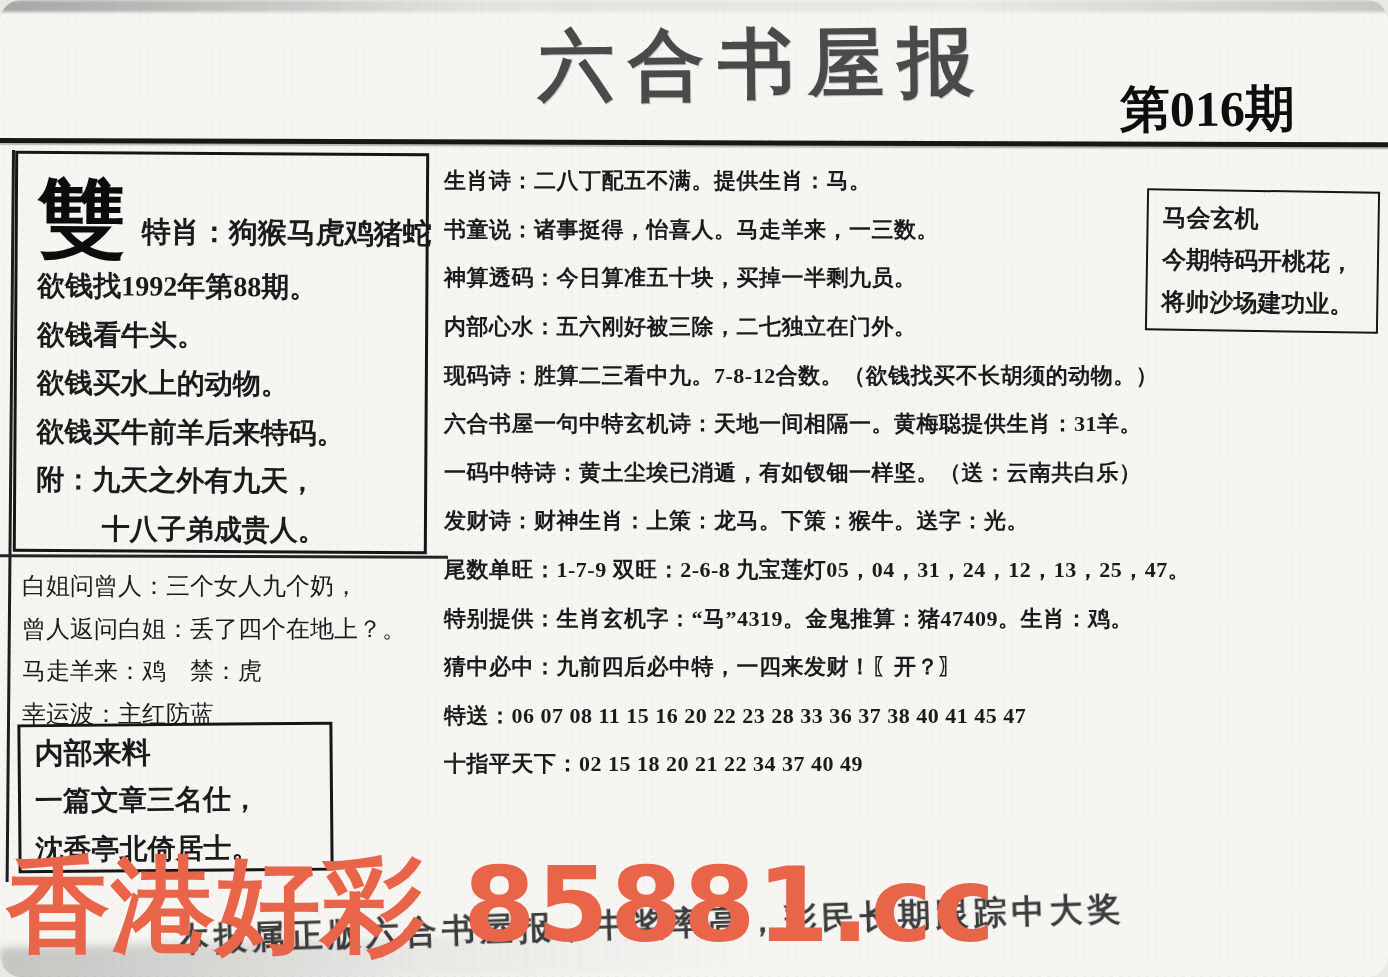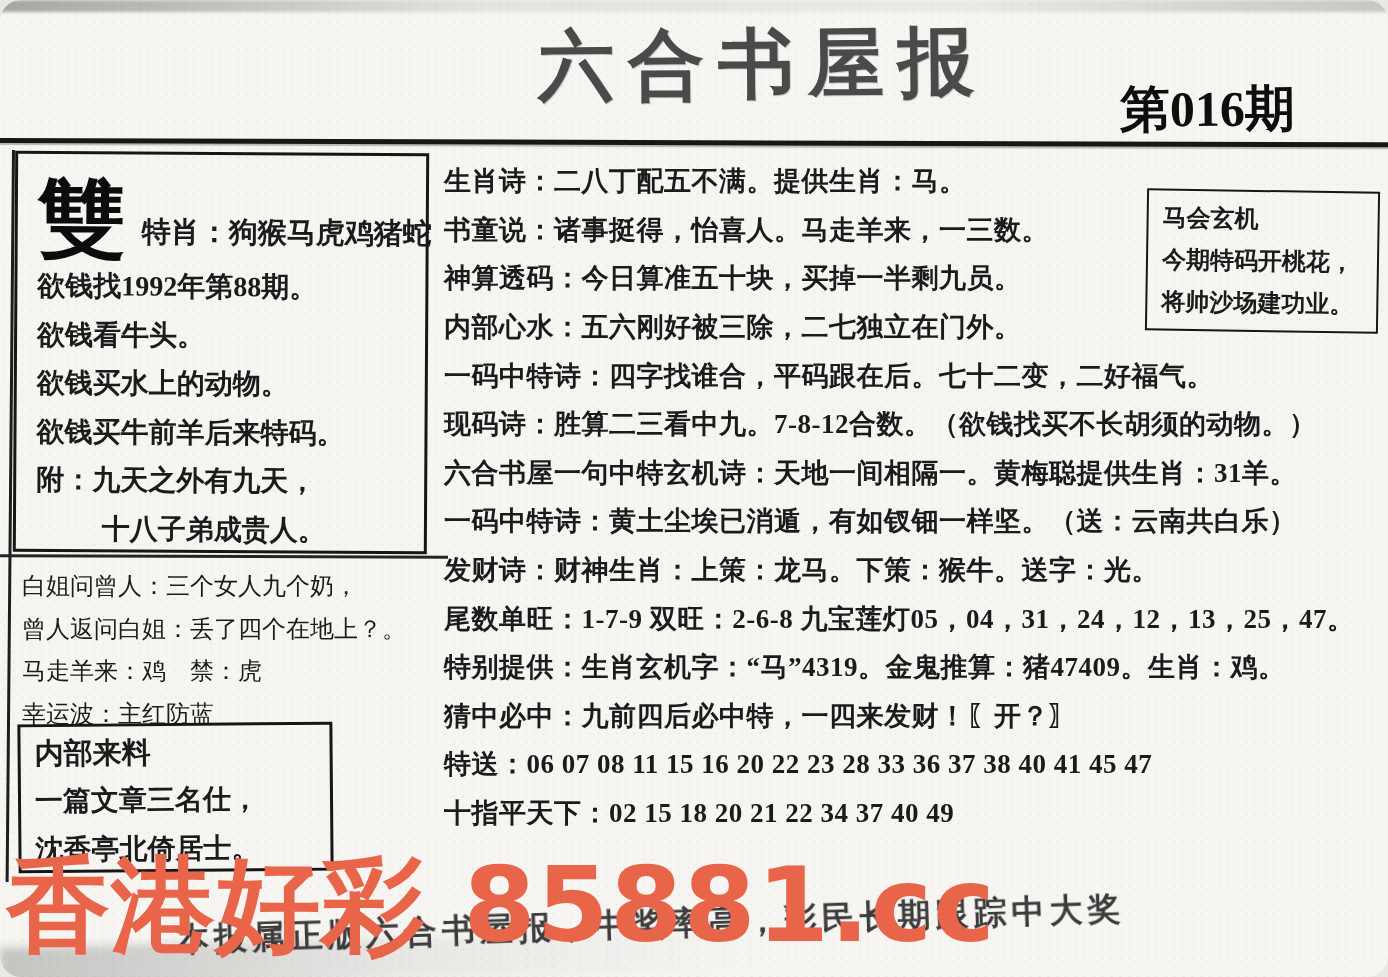--- a/index.html
+++ b/index.html
@@ -48,21 +48,21 @@
     padding:3px 8px 0 14px;}
   .inner-title{font-size:29px;font-weight:bold;line-height:46px;white-space:nowrap;}
   .inner-line{font-size:28px;font-weight:bold;line-height:49px;white-space:nowrap;}
 
   .jc-box{position:absolute;left:1146px;top:190px;width:233px;height:142px;
     border:2.5px solid #161616;transform:rotate(0.9deg);box-sizing:border-box;
     padding:6px 4px 0 14px;}
   .jc-line{font-size:24px;font-weight:bold;line-height:42px;white-space:nowrap;}
 
   .tips{position:absolute;left:444px;top:157px;}
-  .tip-line{height:48.6px;display:flex;align-items:center;font-size:27px;font-weight:bold;
+  .tip-line{height:48.6px;display:flex;align-items:center;font-size:22px;font-weight:bold;
     white-space:nowrap;letter-spacing:.5px;}
 
   .footer-line{position:absolute;left:176px;top:918px;font-size:33px;font-weight:bold;
     letter-spacing:5px;color:#2f2f2f;transform:rotate(-1.9deg);transform-origin:left center;
     white-space:nowrap;opacity:.93;filter:blur(.3px);z-index:2;}
 
   .watermark{position:absolute;left:6px;top:853px;z-index:10;line-height:1;
     font-family:"DejaVu Sans","Liberation Sans",sans-serif;
     font-size:104px;font-weight:bold;letter-spacing:1px;white-space:nowrap;}
 </style>
@@ -110,21 +110,20 @@
     <div class="jc-line">马会玄机</div>
     <div class="jc-line">今期特码开桃花，</div>
     <div class="jc-line">将帅沙场建功业。</div>
   </div>
 
   <div class="tips">
     <div class="tip-line">生肖诗：二八丁配五不满。提供生肖：马。</div>
     <div class="tip-line">书童说：诸事挺得，怡喜人。马走羊来，一三数。</div>
     <div class="tip-line">神算透码：今日算准五十块，买掉一半剩九员。</div>
     <div class="tip-line">内部心水：五六刚好被三除，二七独立在门外。</div>
-    <div class="tip-line">一码中特诗：四字找谁合，平码跟在后。七十二变，二好福气。</div>
     <div class="tip-line">现码诗：胜算二三看中九。7-8-12合数。（欲钱找买不长胡须的动物。）</div>
     <div class="tip-line">六合书屋一句中特玄机诗：天地一间相隔一。黄梅聪提供生肖：31羊。</div>
     <div class="tip-line">一码中特诗：黄土尘埃已消遁，有如钗钿一样坚。（送：云南共白乐）</div>
     <div class="tip-line">发财诗：财神生肖：上策：龙马。下策：猴牛。送字：光。</div>
     <div class="tip-line">尾数单旺：1-7-9 双旺：2-6-8 九宝莲灯05，04，31，24，12，13，25，47。</div>
     <div class="tip-line">特别提供：生肖玄机字：“马”4319。金鬼推算：猪47409。生肖：鸡。</div>
     <div class="tip-line">猜中必中：九前四后必中特，一四来发财！〖开？〗</div>
     <div class="tip-line">特送：06 07 08 11 15 16 20 22 23 28 33 36 37 38 40 41 45 47</div>
     <div class="tip-line">十指平天下：02 15 18 20 21 22 34 37 40 49</div>
   </div>

